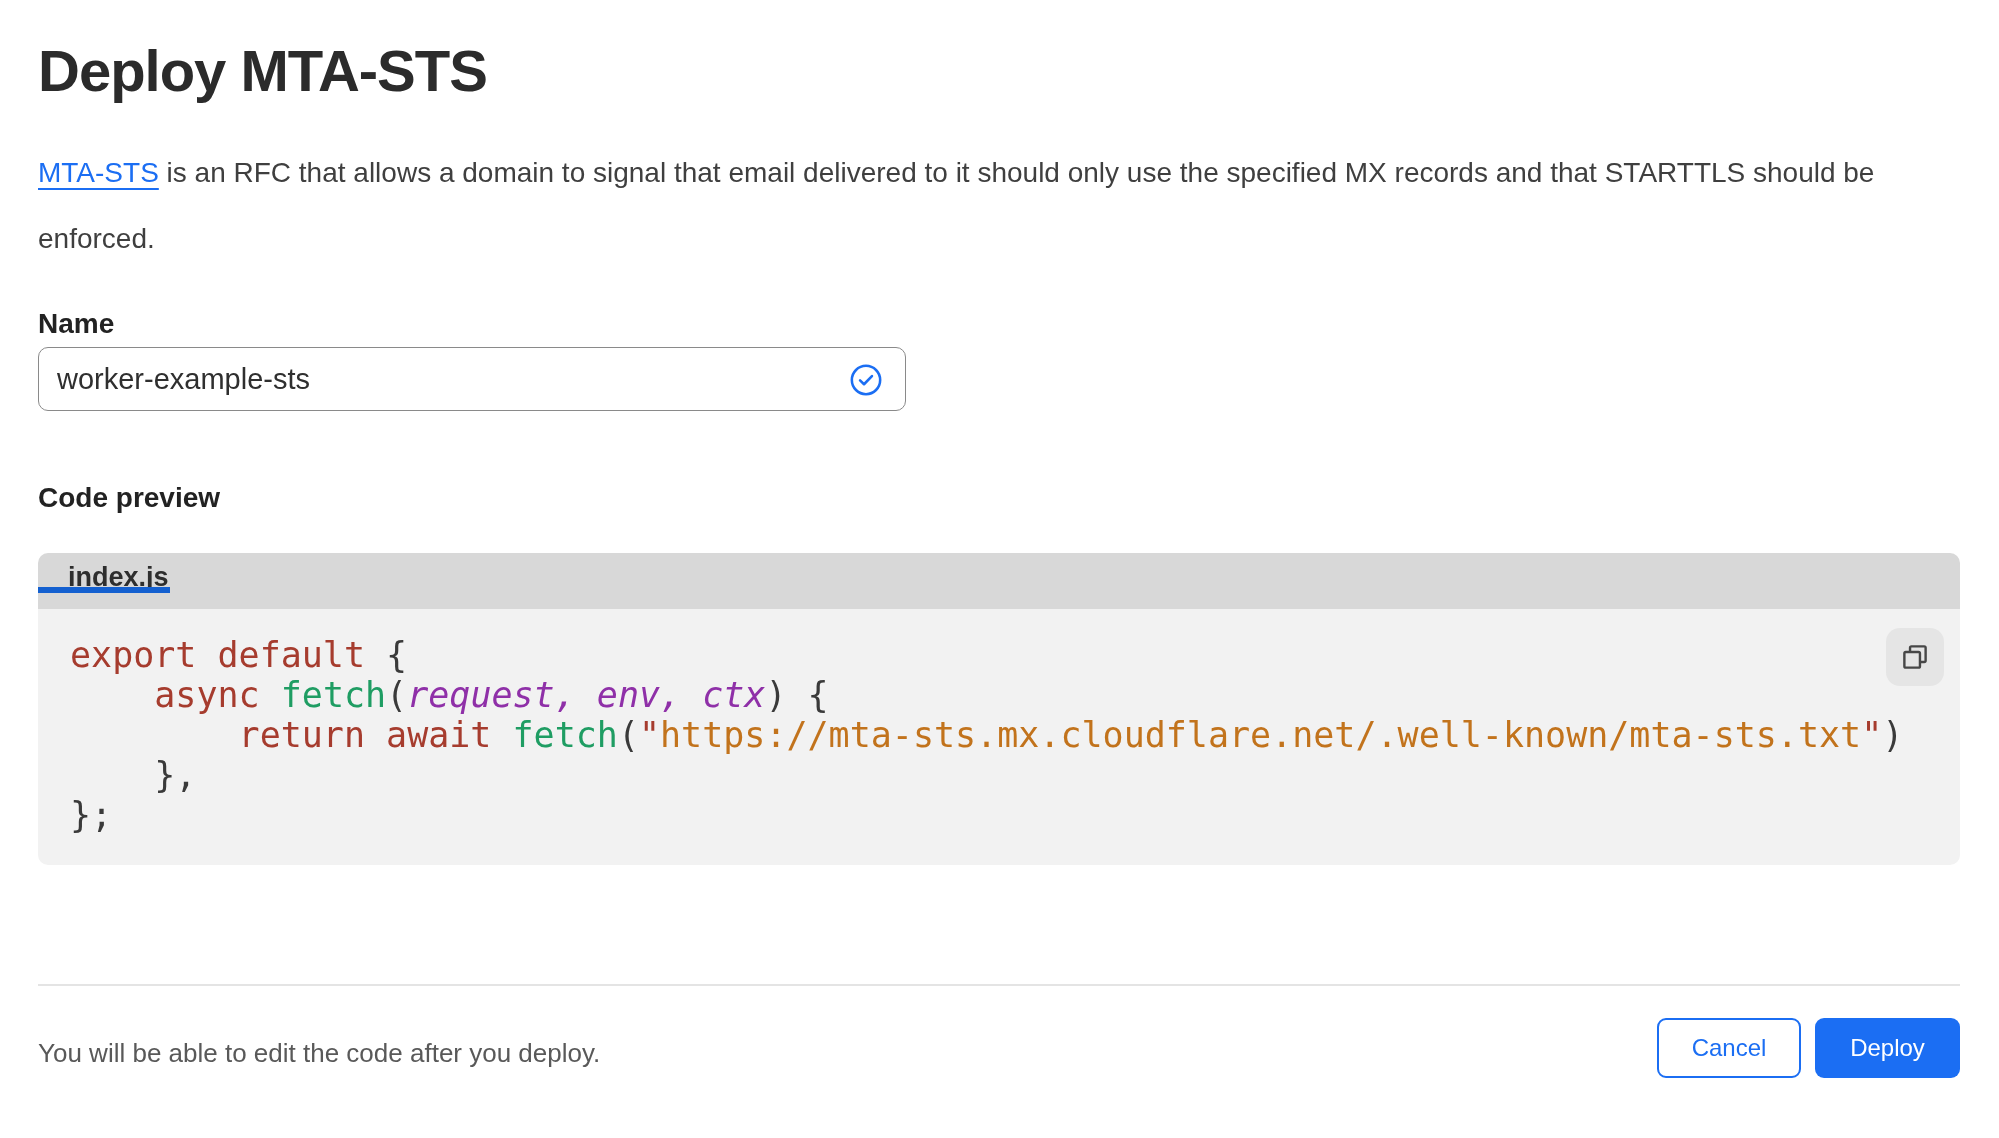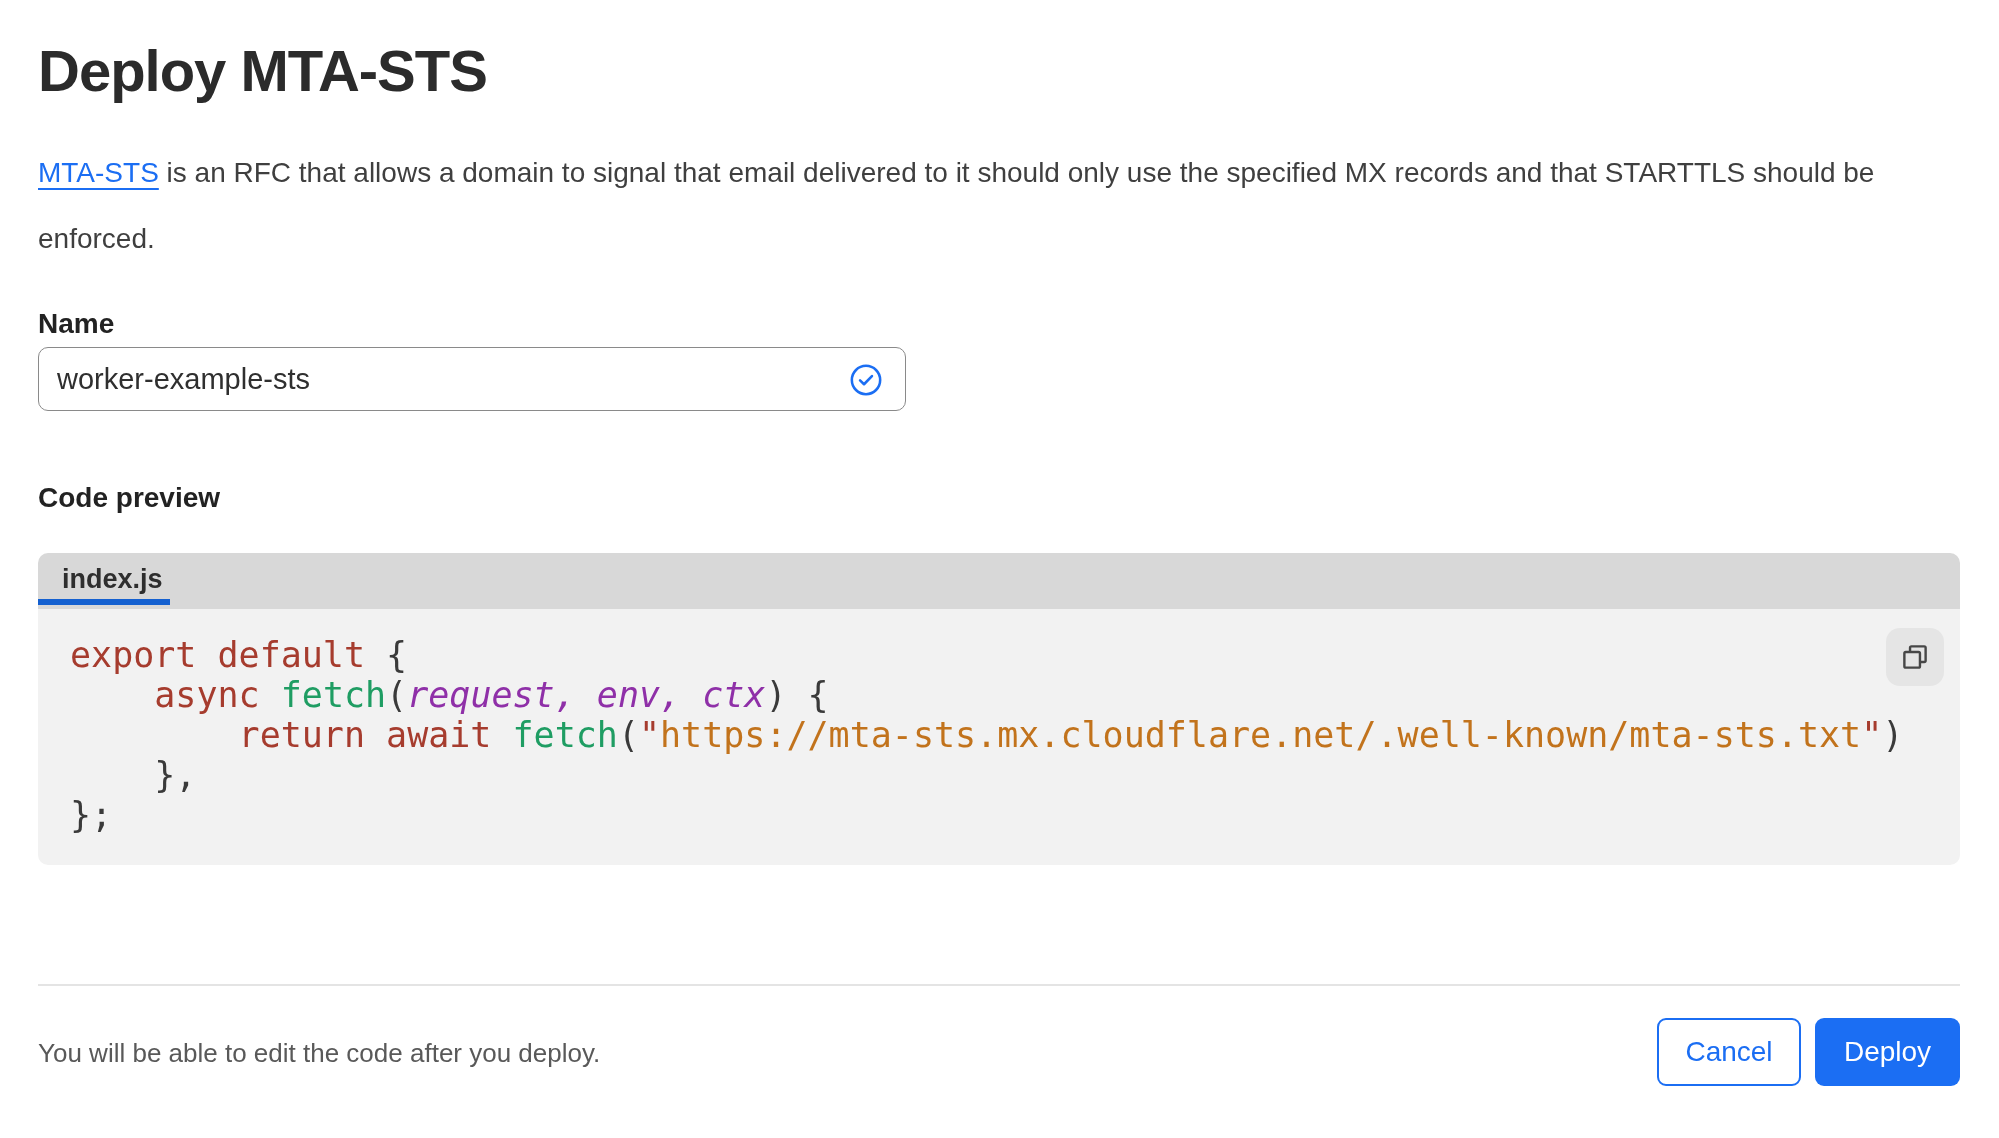--- a/index.html
+++ b/index.html
@@ -60,22 +60,22 @@
   }
 
   .code-card{
     position:absolute;left:38px;top:553px;width:1922px;
   }
   .tabbar{
     position:relative;height:56px;background:var(--tabbar_bg);
     border-radius:10px 10px 0 0;
   }
   .tab{
-    position:relative;display:inline-flex;align-items:center;height:52px;
-    padding:0 24px;min-width:132px;cursor:pointer;
+    position:relative;display:inline-flex;align-items:flex-end;height:40px;
+    padding:0 30px;min-width:132px;cursor:pointer;
   }
   .tab-label{
     font-size:27px;font-weight:700;color:#2e2e2e;
   }
   .tab-underline{
     position:absolute;left:0;bottom:0;width:132px;height:6px;
     background:var(--tab_underline);
   }
   .code-body{
     position:relative;height:256px;background:var(--code_bg);
@@ -101,22 +101,22 @@
 
   .footer-divider{
     position:absolute;left:38px;top:984px;width:1922px;height:2px;
     background:var(--divider);
   }
   .footer-note{
     position:absolute;left:38px;top:1038px;
     font-size:26px;color:var(--text_muted);line-height:30px;
   }
   .btn{
-    position:absolute;top:1018px;height:68px;border-radius:9px;
-    font-family:inherit;font-size:28px;cursor:pointer;
+    position:absolute;top:1018px;height:60px;border-radius:9px;
+    font-family:inherit;font-size:24px;cursor:pointer;
     display:flex;align-items:center;justify-content:center;
   }
   .btn-cancel{
     left:1657px;width:144px;background:#ffffff;
     border:2px solid var(--accent);color:var(--accent);
   }
   .btn-deploy{
     left:1815px;width:145px;background:var(--accent);
     border:none;color:#ffffff;
   }

